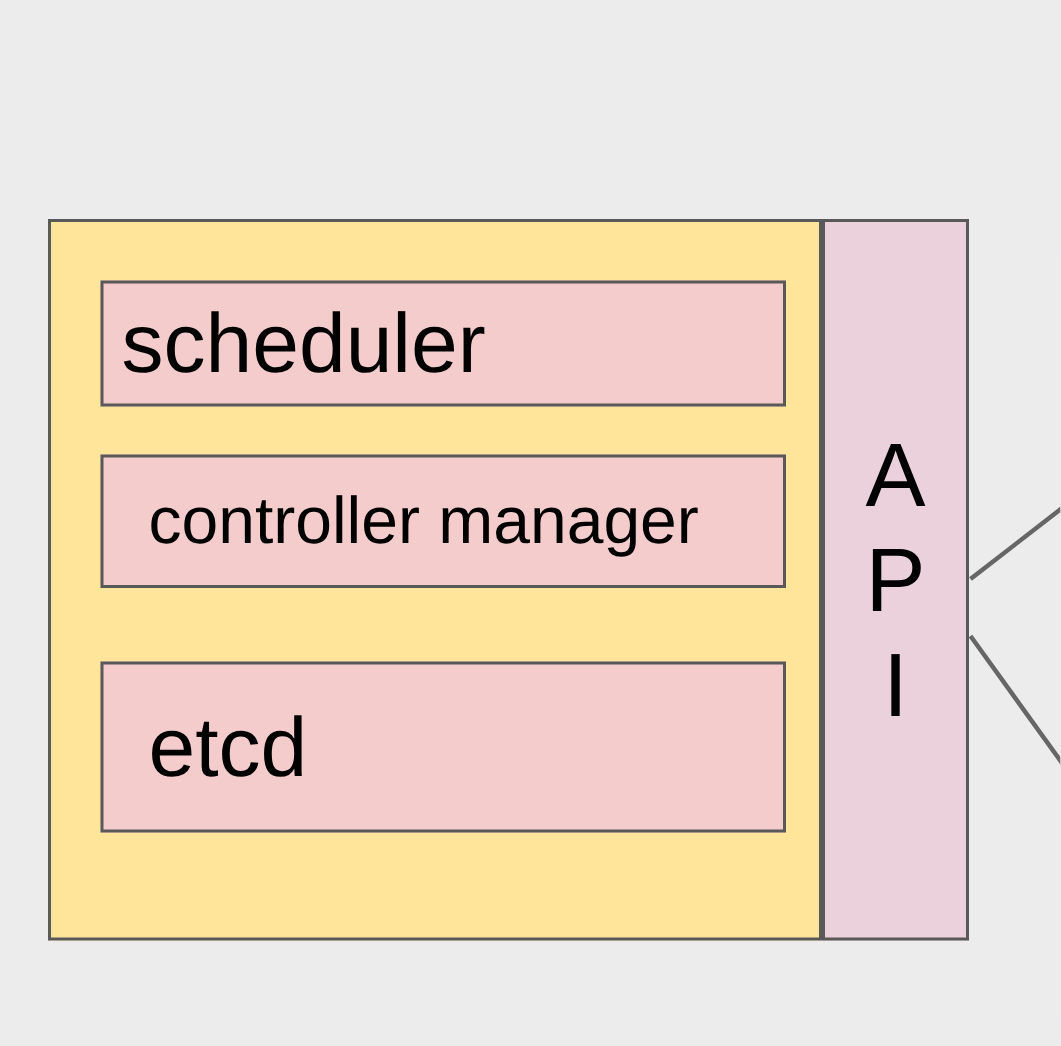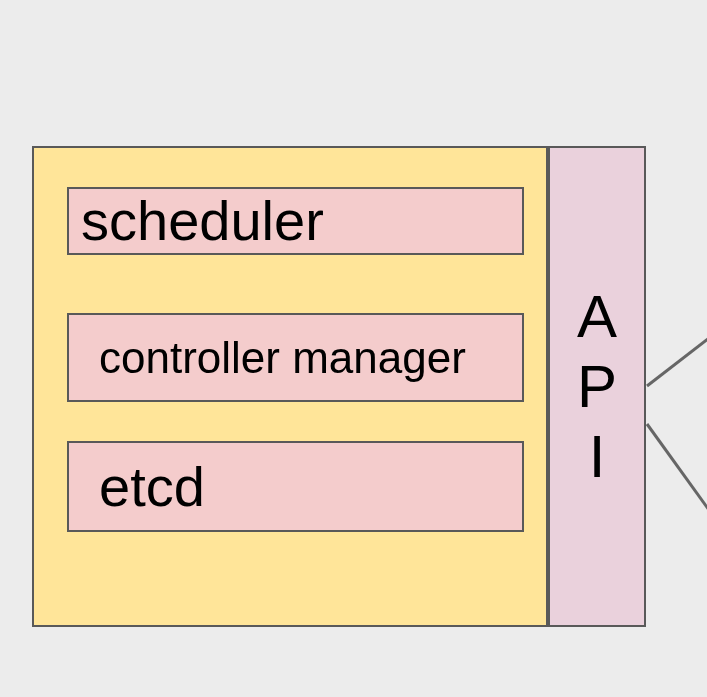--- a/index.html
+++ b/index.html
@@ -44,23 +44,23 @@
     background: var(--component-fill, #f4cccc);
     border: 2px solid var(--border, #595959);
     display: flex;
     align-items: center;
     padding-left: 30px;
   }
   .component .label {
     line-height: 1;
     white-space: nowrap;
   }
-  .component-scheduler { top: 187px; height: 68px; font-size: 56px; padding-left: 12px; }
-  .component-controller-manager { top: 313px; height: 89px; font-size: 44px; }
-  .component-etcd { top: 441px; height: 91px; font-size: 56px; }
+  .component-scheduler { top: 187px; height: 84px; font-size: 56px; padding-left: 12px; }
+  .component-controller-manager { top: 303px; height: 89px; font-size: 44px; }
+  .component-etcd { top: 441px; height: 114px; font-size: 56px; }
   .api-box {
     position: absolute;
     left: 548px;
     top: 146px;
     width: 98px;
     height: 481px;
     box-sizing: border-box;
     background: var(--api-fill, #ead1dc);
     border: 2px solid var(--border, #595959);
     display: flex;

